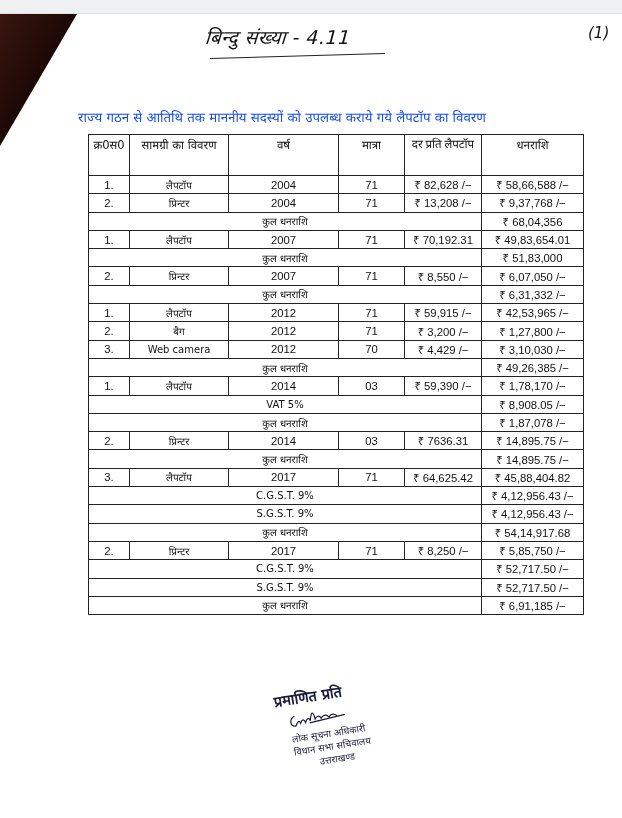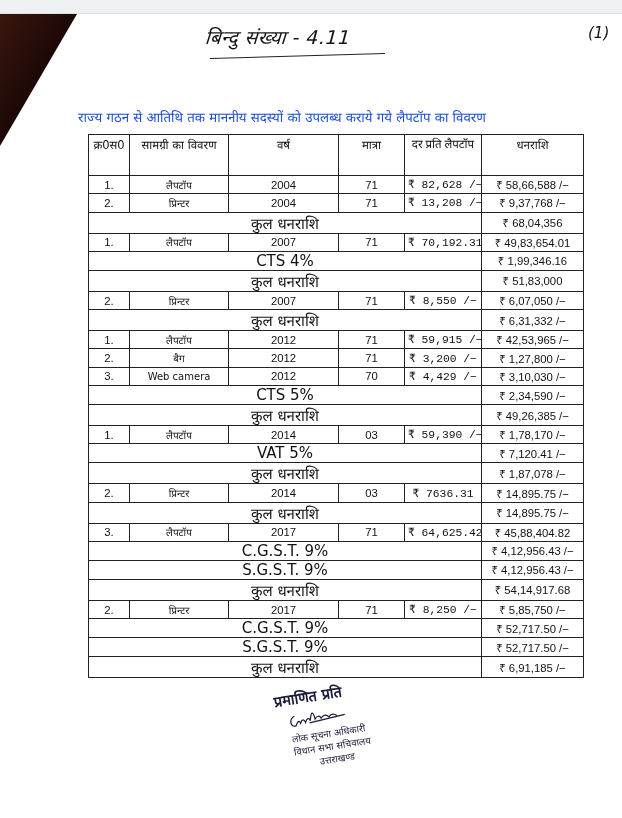--- a/index.html
+++ b/index.html
@@ -7,25 +7,25 @@
   .topbar { position:absolute; left:0; top:0; width:622px; height:13px; background:#eef0f2; border-bottom:1px solid #dcdfe3; }
   .page { position:absolute; left:0; top:14px; width:622px; height:804px; background:#fff; }
   .dark-corner { position:absolute; left:0; top:14px; width:80px; height:135px; }
   .heading { position:absolute; left:205px; top:24px; font-family:"DejaVu Sans", sans-serif; font-size:19px; font-style:italic; color:#111; letter-spacing:0.5px; transform:skewX(-4deg); }
   .heading-underline { position:absolute; left:210px; top:58px; width:175px; height:0; border-top:1.5px solid #222; transform:rotate(-1.6deg); transform-origin:left; }
   .page-no { position:absolute; left:588px; top:24px; font-family:"DejaVu Sans", sans-serif; font-size:15px; font-style:italic; color:#111; }
   .subtitle { position:absolute; left:78px; top:108px; font-family:"DejaVu Sans", sans-serif; font-size:13.3px; color:#1d4ed8; white-space:nowrap; }
   table.main { position:absolute; left:56px; top:134px; border-collapse:collapse; table-layout:fixed; width:495px; font-size:11.3px;margin-left:32px; }
   table.main td, table.main th { border:1px solid #222; padding:0 3px; height:17.3px; text-align:center; font-weight:normal; white-space:nowrap; overflow:hidden; }
   table.main th { vertical-align:top; font-family:"DejaVu Sans", sans-serif; font-size:11.5px; padding-top:2px; height:38px; }
-  td.label { text-align:right; font-family:"DejaVu Sans", sans-serif; font-size:15px; padding-right:6px; }
+  td.label { text-align:right; font-family:"DejaVu Sans", sans-serif; font-size:10px; padding-right:6px; }
   td.amt-bold { font-weight:bold; }
   td.item { font-family:"DejaVu Sans", sans-serif; font-size:10px; }
   td.num { text-align:left; padding-left:8px; }
-  td.rate { text-align:left; padding-left:4px;font-family:Liberation Mono, monospace; }
+  td.rate { text-align:left; padding-left:4px; }
   .stamp { position:absolute; left:268px; top:690px; width:140px; height:90px; transform:rotate(-9deg); transform-origin:left top; }
   .stamp-title { position:absolute; left:4px; top:2px; font-family:"DejaVu Sans", sans-serif; font-size:14.5px; font-weight:bold; color:#1a1a3a; white-space:nowrap; }
   .stamp-sign { position:absolute; left:14px; top:24px; }
   .stamp-line { position:absolute; left:16px; font-family:"DejaVu Sans", sans-serif; font-size:9.5px; color:#1a1a3a; white-space:nowrap; }
 </style>
 </head>
 <body>
 
 <div class="topbar"></div>
 <div class="page"></div>
@@ -89,24 +89,20 @@
       </tr>
       <tr>
         <td class="num">1.</td>
         <td class="item">लैपटॉप</td>
         <td>2007</td>
         <td>71</td>
         <td class="rate">₹ 70,192.31</td>
         <td>₹ 49,83,654.01</td>
       </tr>
       <tr>
-        <td class="label" colspan="5">CTS 4%</td>
-        <td>₹ 1,99,346.16</td>
-      </tr>
-      <tr>
         <td class="label" colspan="5">कुल धनराशि</td>
         <td class="amt-bold">₹ 51,83,000</td>
       </tr>
       <tr>
         <td class="num">2.</td>
         <td class="item">प्रिन्टर</td>
         <td>2007</td>
         <td>71</td>
         <td class="rate">₹ 8,550 /−</td>
         <td>₹ 6,07,050 /−</td>
@@ -133,38 +129,34 @@
       </tr>
       <tr>
         <td class="num">3.</td>
         <td class="item">Web camera</td>
         <td>2012</td>
         <td>70</td>
         <td class="rate">₹ 4,429 /−</td>
         <td>₹ 3,10,030 /−</td>
       </tr>
       <tr>
-        <td class="label" colspan="5">CTS 5%</td>
-        <td>₹ 2,34,590 /−</td>
-      </tr>
-      <tr>
         <td class="label" colspan="5">कुल धनराशि</td>
         <td class="amt-bold">₹ 49,26,385 /−</td>
       </tr>
       <tr>
         <td class="num">1.</td>
         <td class="item">लैपटॉप</td>
         <td>2014</td>
         <td>03</td>
         <td class="rate">₹ 59,390 /−</td>
         <td>₹ 1,78,170 /−</td>
       </tr>
       <tr>
         <td class="label" colspan="5">VAT 5%</td>
-        <td>₹ 7,120.41 /−</td>
+        <td>₹ 8,908.05 /−</td>
       </tr>
       <tr>
         <td class="label" colspan="5">कुल धनराशि</td>
         <td class="amt-bold">₹ 1,87,078 /−</td>
       </tr>
       <tr>
         <td class="num">2.</td>
         <td class="item">प्रिन्टर</td>
         <td>2014</td>
         <td>03</td>

